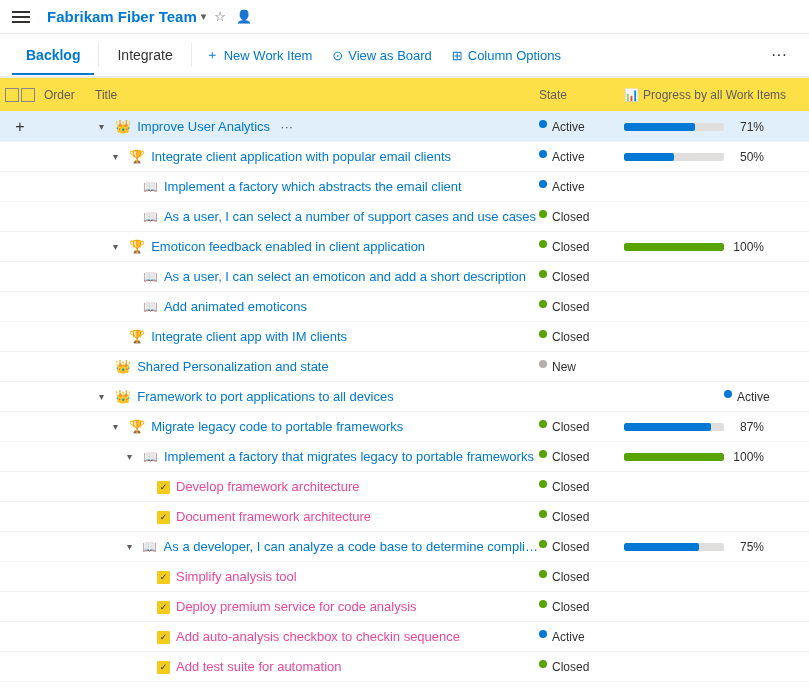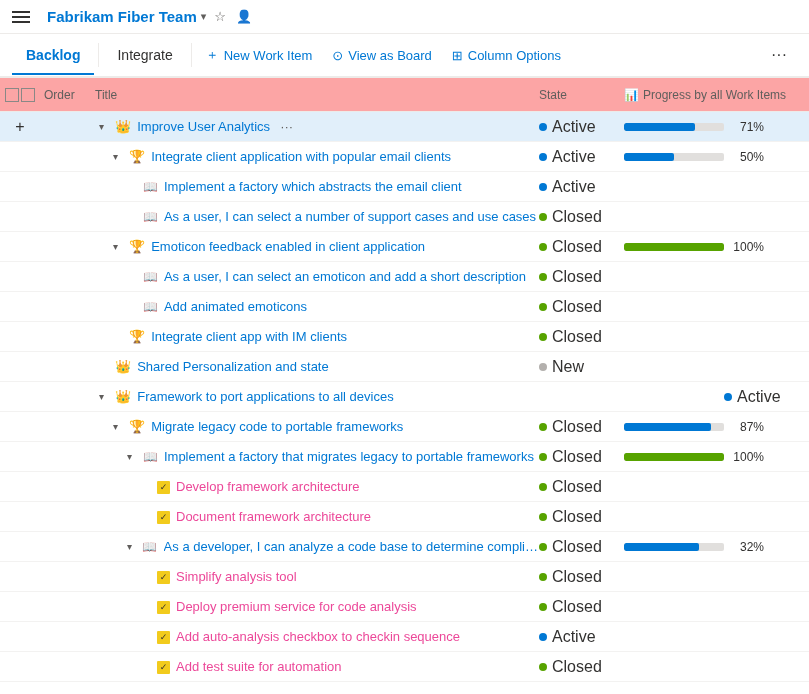--- a/index.html
+++ b/index.html
@@ -28,39 +28,39 @@
     .nav-action {
       display: flex; align-items: center; gap: 5px; padding: 6px 10px;
       cursor: pointer; color: #0078d4; font-size: 13px; border-radius: 2px;
     }
     .nav-spacer { flex: 1; }
     .nav-more { padding: 6px 10px; cursor: pointer; color: #323130; font-size: 16px; }
 
     
     .col-header {
       display: flex; align-items: center; padding: 4px 0; border-bottom: 1px solid #edebe9;
-      background: #fca5a5; height: 34px;
+      background: #fde047; height: 34px;
     }
     .col-header-add { width: 40px; display: flex; align-items: center; justify-content: center; gap: 2px; }
     .col-header-order { width: 55px; font-size: 12px; color: #605e5c; padding-left: 4px; }
     .col-header-title { flex: 1; font-size: 12px; color: #605e5c; }
     .col-header-state { width: 85px; font-size: 12px; color: #605e5c; }
     .col-header-progress { width: 185px; font-size: 12px; color: #605e5c; display: flex; align-items: center; gap: 4px; }
 
     
     .work-items { overflow: auto; }
     .row {
       display: flex; align-items: center; height: 30px; border-bottom: 1px solid #f3f2f1;
       cursor: pointer;
     }
     .row.selected { background: #e1effa; }
     .row-add { width: 40px; display: flex; align-items: center; justify-content: center; }
     .row-order { width: 55px; font-size: 12px; color: #605e5c; padding-left: 8px; }
     .row-title { flex: 1; display: flex; align-items: center; gap: 4px; white-space: nowrap; overflow: hidden; text-overflow: ellipsis; }
-    .row-state { width: 85px; display: flex; align-items: center; gap: 5px; font-size: 16px; color: #323130; }
+    .row-state { width: 85px; display: flex; gap: 5px; font-size: 12px; color: #323130; }
     .row-progress { width: 185px; display: flex; align-items: center; gap: 6px; font-size: 12px; }
 
     .expand-icon { font-size: 10px; color: #605e5c; width: 12px; cursor: pointer; }
 
     
     .state-dot { width: 8px; height: 8px; border-radius: 50%; display: inline-block; flex-shrink: 0; }
     .state-active { background: #0078d4; }
     .state-closed { background: #57a300; }
     .state-new { background: #b3b0ad; }
 
@@ -365,21 +365,21 @@
         <span class="title-text">As a developer, I can analyze a code base to determine complian...</span>
       </div>
       <div class="row-state">
         <span class="state-dot state-closed"></span>
         <span>Closed</span>
       </div>
       <div class="row-progress">
         <div class="progress-bar-wrap">
           <div class="progress-bar-fill fill-blue" style="width: 75%;"></div>
         </div>
-        <span class="progress-pct">32%</span>
+        <span class="progress-pct">75%</span>
       </div>
     </div>
     <div class="row">
       <div class="row-add"></div>
       <div class="row-order"></div>
       <div class="row-title" style="padding-left: 46px;">
         <span style="width: 12px; display: inline-block;"></span>
         <span style="font-size: 12px; margin-right: 2px;"><span style="display:inline-block;width:13px;height:13px;background:#f2cb1d;border-radius:1px;font-size:9px;text-align:center;line-height:13px;">✓</span></span>
         <span class="title-text black">Simplify analysis tool</span>
       </div>

